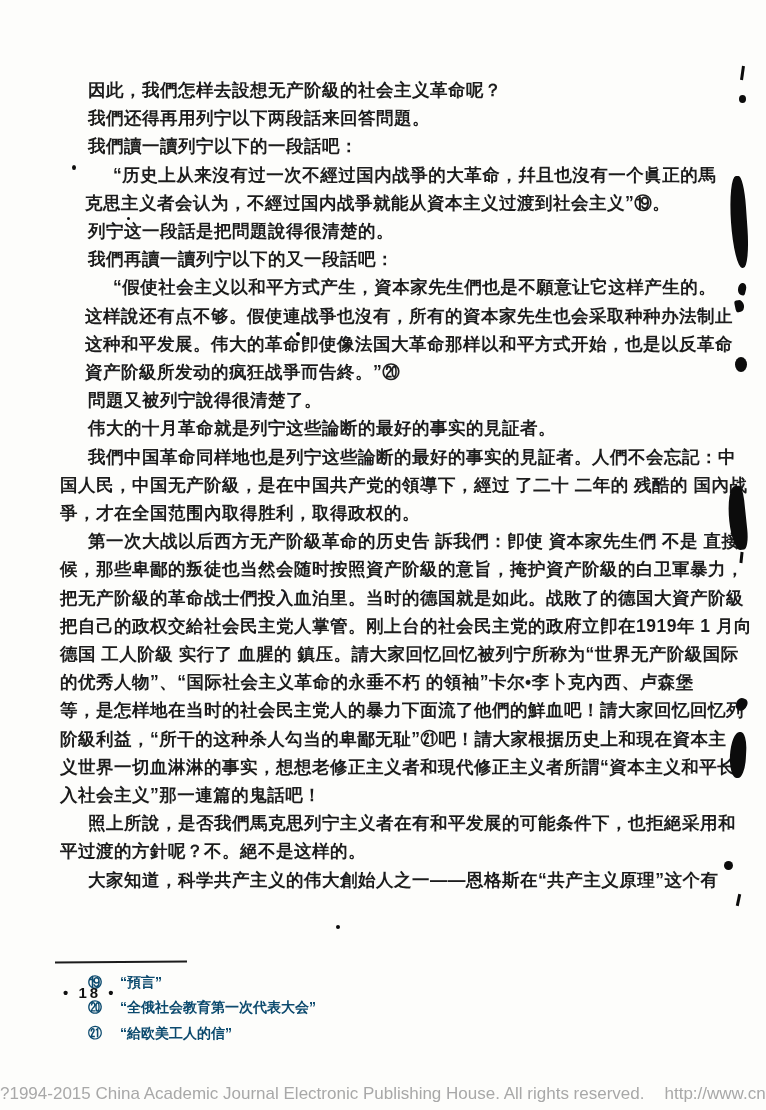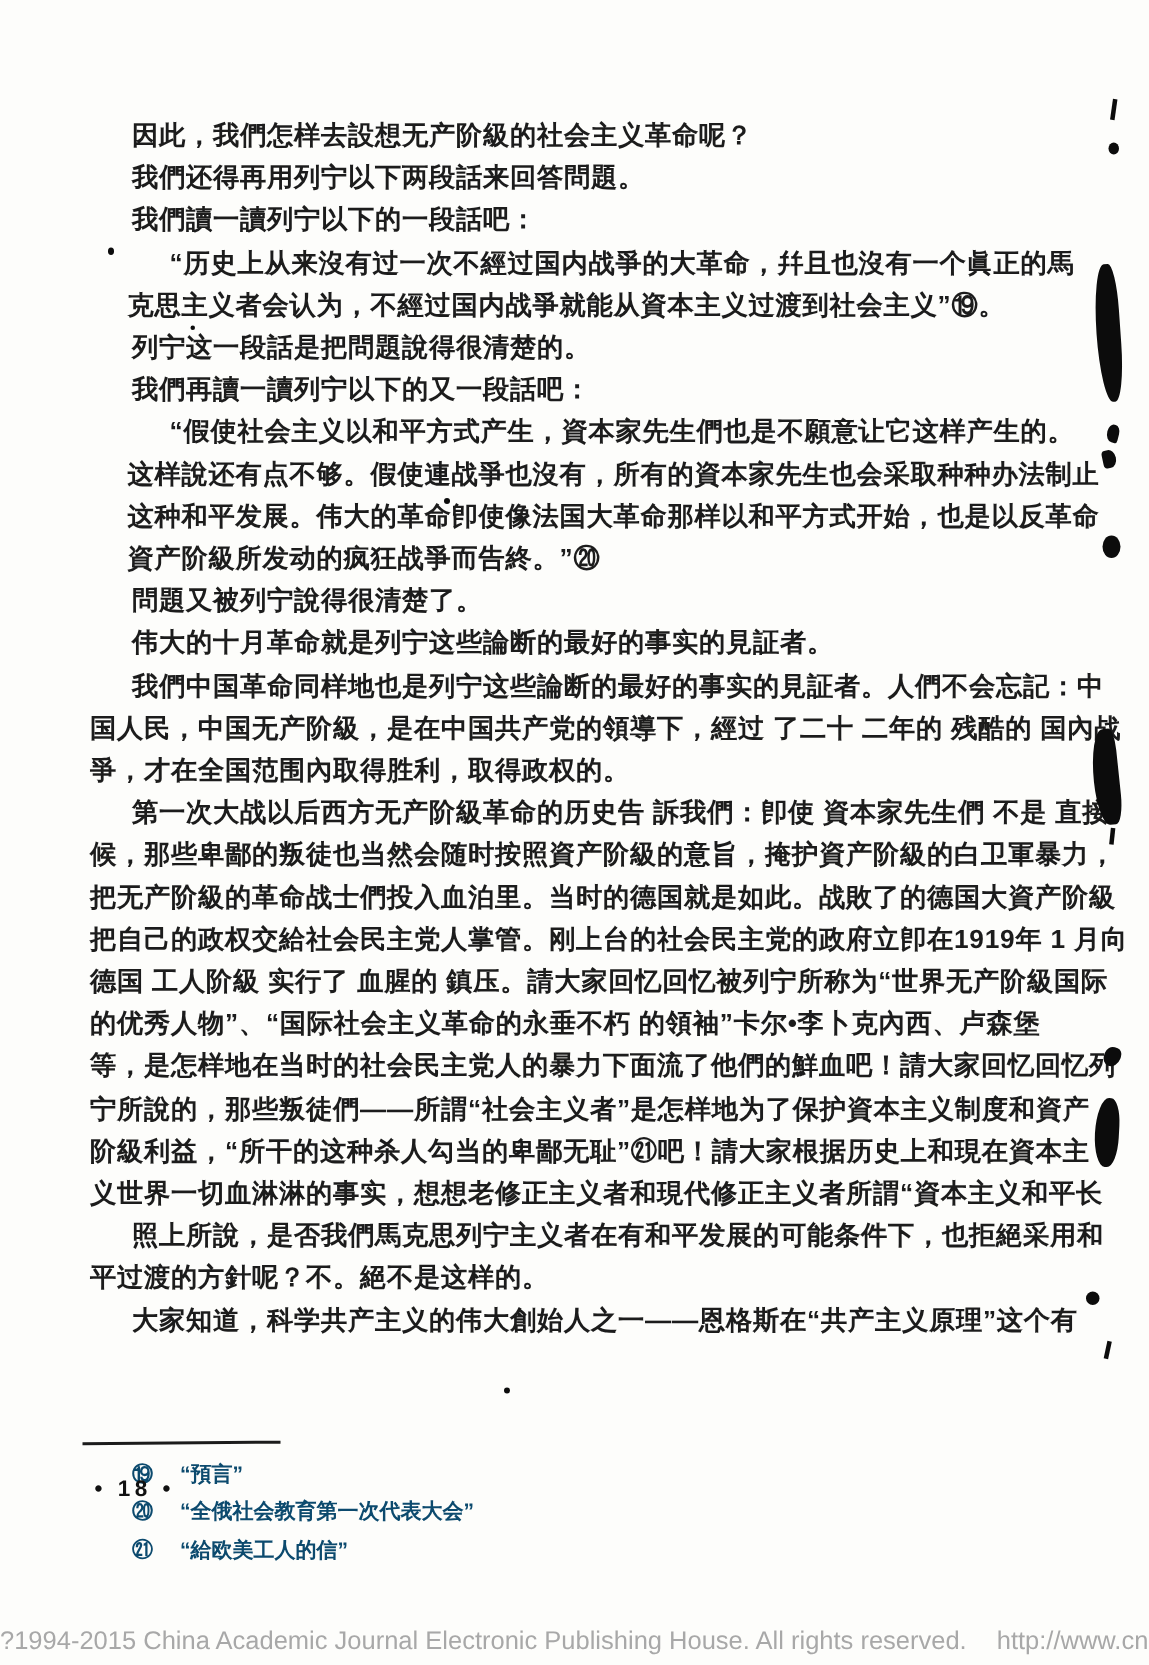--- a/index.html
+++ b/index.html
@@ -79,23 +79,23 @@
     <div class="line ind">我們中国革命同样地也是列宁这些論断的最好的事实的見証者。人們不会忘記：中</div>
     <div class="line">国人民，中国无产阶級，是在中国共产党的領導下，經过 了二十 二年的 残酷的 国內战</div>
     <div class="line">爭，才在全国范围內取得胜利，取得政权的。</div>
     <div class="line ind">第一次大战以后西方无产阶級革命的历史告 訴我們：卽使 資本家先生們 不是 直接</div>
     <div class="line">候，那些卑鄙的叛徒也当然会随时按照資产阶級的意旨，掩护資产阶級的白卫軍暴力，</div>
     <div class="line">把无产阶級的革命战士們投入血泊里。当时的德国就是如此。战敗了的德国大資产阶級</div>
     <div class="line">把自己的政权交給社会民主党人掌管。刚上台的社会民主党的政府立卽在1919年 1 月向</div>
     <div class="line">德国 工人阶級 实行了 血腥的 鎮压。請大家回忆回忆被列宁所称为“世界无产阶級国际</div>
     <div class="line">的优秀人物”、“国际社会主义革命的永垂不朽 的領袖”卡尔•李卜克內西、卢森堡</div>
     <div class="line">等，是怎样地在当时的社会民主党人的暴力下面流了他們的鮮血吧！請大家回忆回忆列</div>
-    <div class="line">宁所說的，那些叛徒們——所謂“社会主义者”是怎样地为了保护資本主义制度和資产</div>
     <div class="line">阶級利益，“所干的这种杀人勾当的卑鄙无耻”㉑吧！請大家根据历史上和現在資本主</div>
     <div class="line">义世界一切血淋淋的事实，想想老修正主义者和現代修正主义者所謂“資本主义和平长</div>
+    <div class="line">入社会主义”那一連篇的鬼話吧！</div>
     <div class="line ind">照上所說，是否我們馬克思列宁主义者在有和平发展的可能条件下，也拒絕采用和</div>
     <div class="line">平过渡的方針呢？不。絕不是这样的。</div>
     <div class="line ind">大家知道，科学共产主义的伟大創始人之一——恩格斯在“共产主义原理”这个有</div>
   </div>
 
   <div class="fnrule"></div>
 
   <div class="footnotes">
     <div class="fnrow">
       <span class="fnmark">⑲</span><span>“預言”</span>

